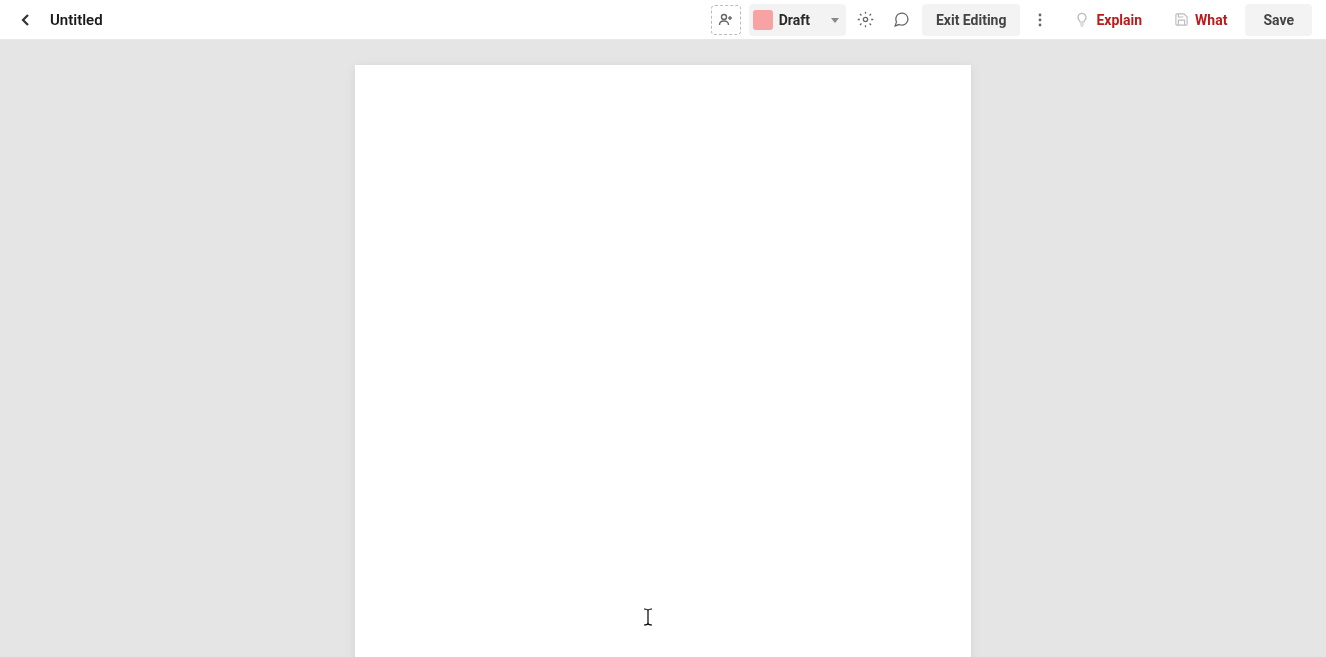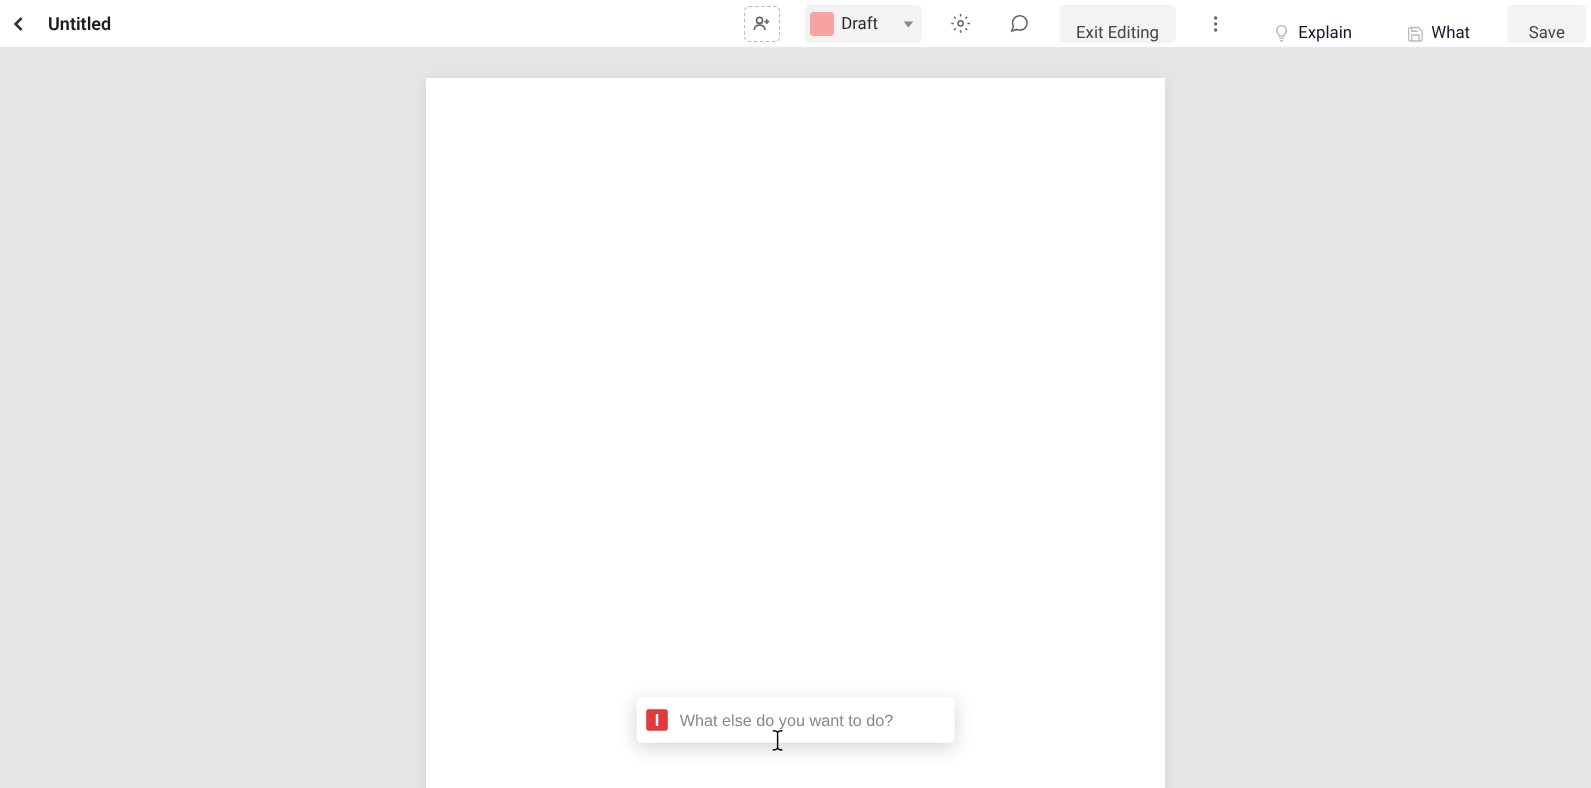--- a/index.html
+++ b/index.html
@@ -14,21 +14,21 @@
       width: 1326px;
       height: 657px;
       overflow: hidden;
     }
     
     .top-bar {
       height: 40px;
       background: #ffffff;
       display: flex;
       align-items: center;
-      padding: 0 4px;
+      padding: 0 14px;
       border-bottom: 1px solid #e8e8e8;
       justify-content: space-between;
     }
     
     .top-left {
       display: flex;
       align-items: center;
       gap: 12px;
     }
     
@@ -43,21 +43,22 @@
     
     .title {
       font-size: 15px;
       font-weight: 600;
       color: #1a1a1a;
     }
     
     .top-right {
       display: flex;
       align-items: center;
-      gap: 17px;
+      gap: 4px;
+      font-weight: bold;
     }
     
     .icon-btn {
       width: 32px;
       height: 32px;
       display: flex;
       align-items: center;
       justify-content: center;
       cursor: pointer;
       border-radius: 4px;
@@ -95,31 +96,31 @@
     }
     
     .chevron-down {
       color: #888;
       margin-left: 14px;
     }
     
     .text-btn {
       height: 32px;
       display: flex;
-      align-items: flex-end;
+      align-items: center;
       padding: 0 14px;
       font-size: 14px;
       color: #444;
       border-radius: 4px;
       cursor: pointer;
       gap: 6px;
     }
     
     .text-btn.light {
-      color: #0f172a;
+      color: #b91c1c;
     }
     
     .text-btn.bg {
       background: #f3f3f3;
     }
     
     .canvas-area {
       width: 100%;
       height: calc(657px - 40px);
       position: relative;
@@ -264,23 +265,17 @@
 
     <div class="text-btn bg" style="padding:0 18px;">
       <span>Save</span>
     </div>
   </div>
 </div>
 
 <div class="canvas-area">
   <div class="page"></div>
 
-  <div class="command-bar">
-    <div class="command-marker">
-      <div class="command-marker-inner"></div>
-    </div>
-    <input class="command-input" type="text" placeholder="What else do you want to do?" style="">
-  </div>
 
   <svg class="text-cursor" width="14" height="20" viewBox="0 0 14 20" fill="none" stroke="#000" stroke-width="1.2">
     <path d="M3 2c2 0 4 0 4 2v12c0 2-2 2-4 2M11 2c-2 0-4 0-4 2v12c0 2 2 2 4 2"></path>
   </svg>
 </div>
 
 </body></html>

